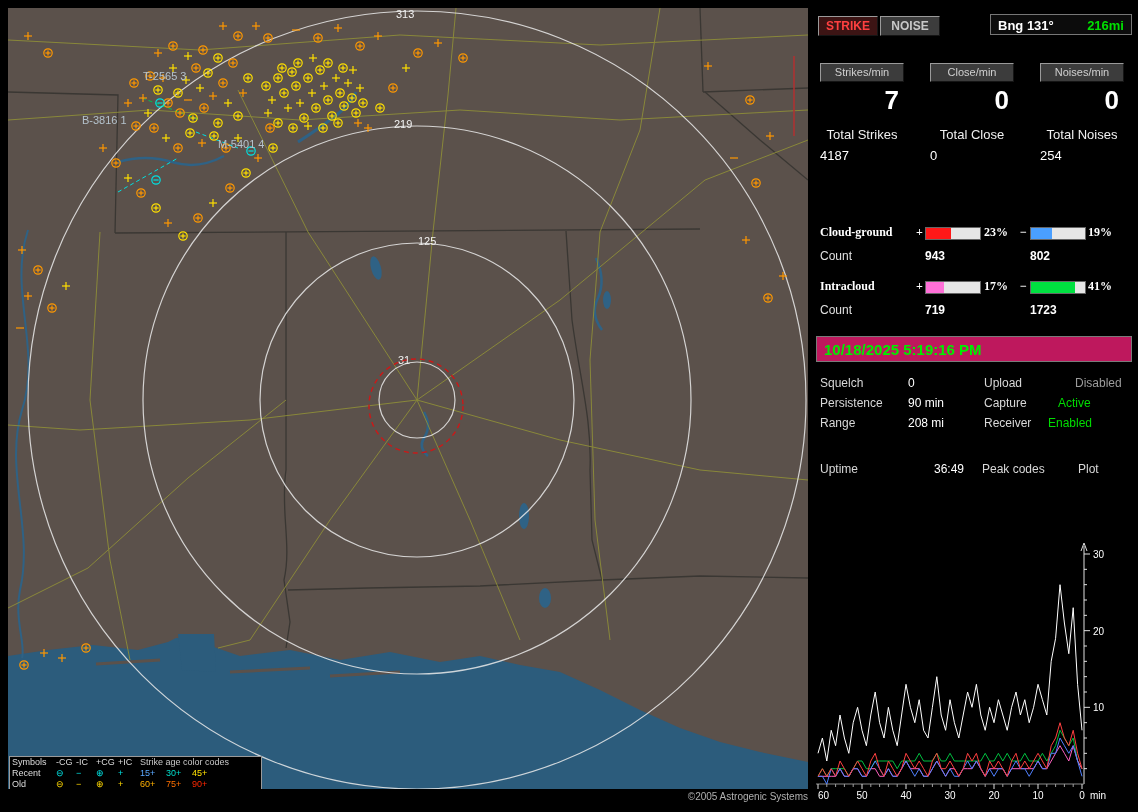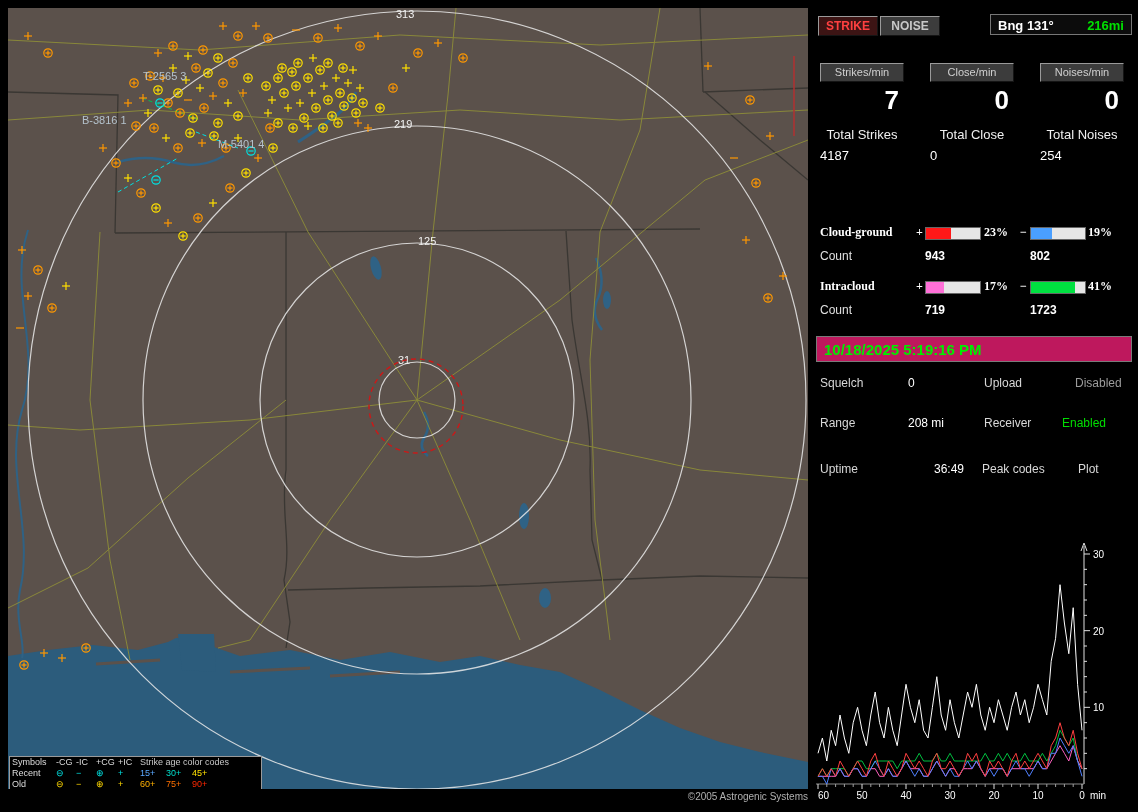--- a/index.html
+++ b/index.html
@@ -790,25 +790,31 @@
   </div>
 
   <div id="clock-box" class="abs">10/18/2025 5:19:16 PM</div>
 
   <div class="kv-row" style="top:376px">
     <span class="lbl" style="left:8px">Squelch</span>
     <span class="val" style="left:96px">0</span>
     <span class="lbl" style="left:172px">Upload</span>
     <span class="val" style="left: 246px; color: rgb(156, 156, 156); margin-left: 17px;">Disabled</span>
   </div>
+  <div class="kv-row" style="top:396px">
+    <span class="lbl" style="left:8px">Persistence</span>
+    <span class="val" style="left:96px">90 min</span>
+    <span class="lbl" style="left:172px">Capture</span>
+    <span class="val" style="left: 246px; color: rgb(0, 221, 0);">Active</span>
+  </div>
   <div class="kv-row" style="top:416px">
     <span class="lbl" style="left:8px">Range</span>
     <span class="val" style="left:96px">208 mi</span>
     <span class="lbl" style="left:172px">Receiver</span>
-    <span class="val" style="left: 250px; color: rgb(0, 221, 0);">Enabled</span>
+    <span class="val" style="left: 236px; color: rgb(0, 221, 0);">Enabled</span>
   </div>
 
   <div class="kv-row" style="top:462px">
     <span class="lbl" style="left:8px">Uptime</span>
     <span class="val" style="left:122px">36:49</span>
     <span class="lbl" style="left:170px">Peak codes</span>
     <span class="lbl" style="left:266px">Plot</span>
   </div>
 
   <svg id="trend-svg" width="318" height="270" viewBox="0 0 318 270">

